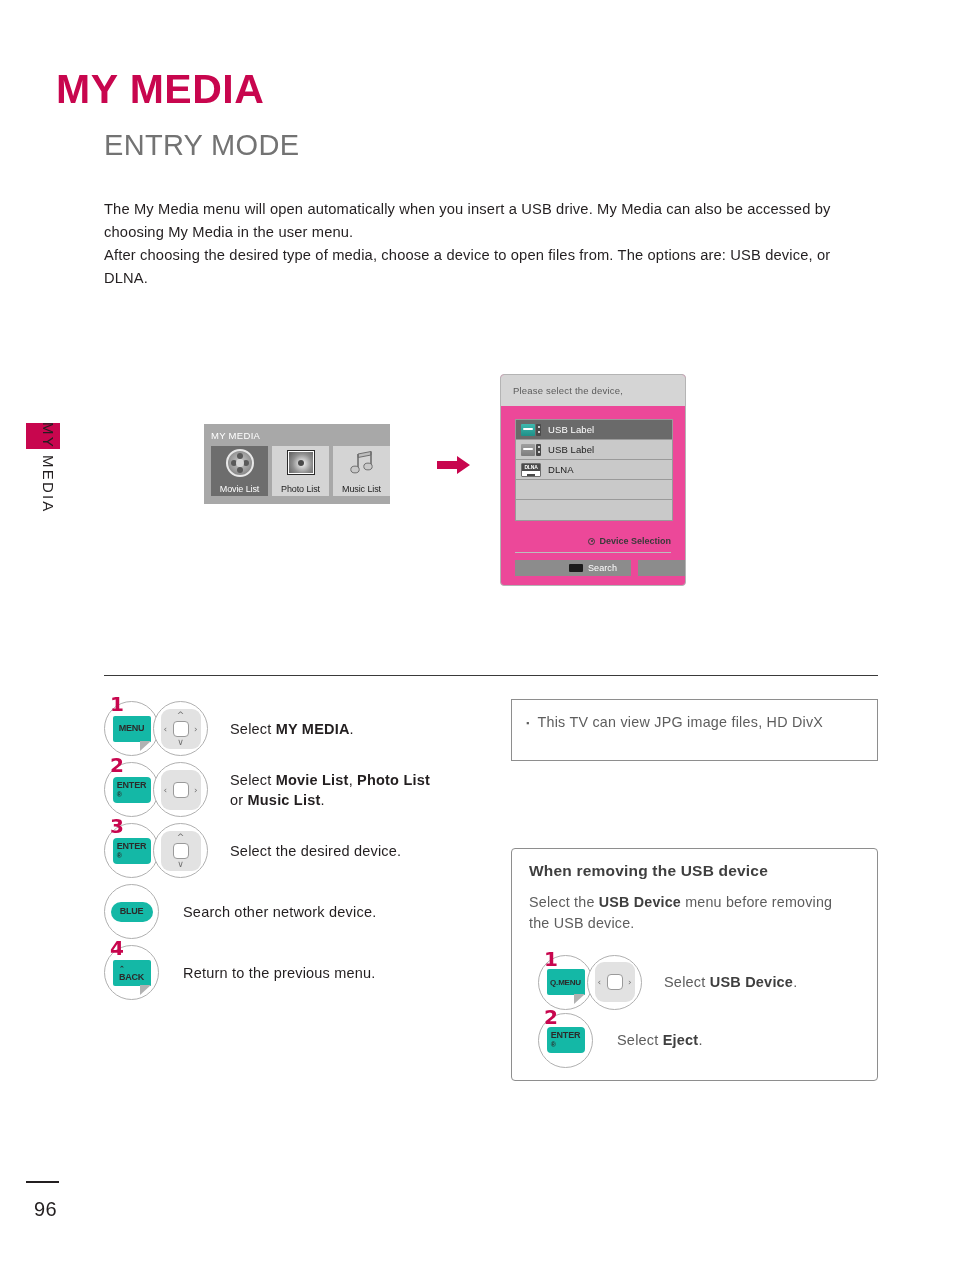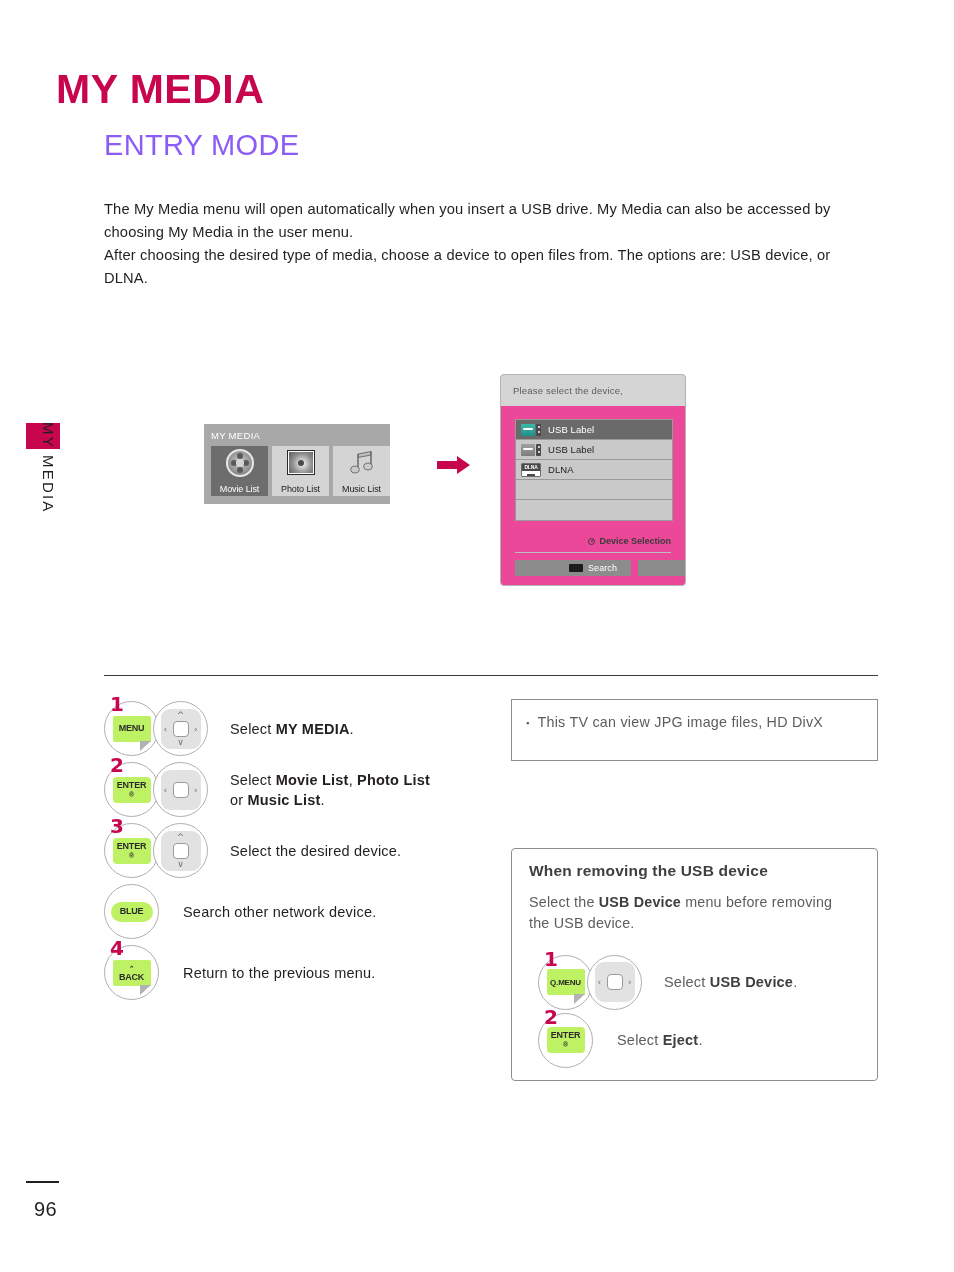--- a/index.html
+++ b/index.html
@@ -50,21 +50,21 @@
     color: #c8064e;
     letter-spacing: 0.5px;
     margin: 0;
   }
   .section-title {
     position: absolute;
     left: 104px;
     top: 129px;
     font-size: 29px;
     font-weight: 400;
-    color: #8b5cf6;
+    color: #737373;
     letter-spacing: 0.3px;
     margin: 0;
   }
 
   
   .intro {
     position: absolute;
     left: 104px;
     top: 198px;
     width: 760px;
@@ -352,27 +352,27 @@
     border: 1.6px solid #b0b0b0;
     display: flex; align-items: center; justify-content: center;
     flex: none; box-sizing: border-box;
     background: #ffffff;
     position: relative;
   }
   .btn-ring + .btn-ring { margin-left: -6px; }
 
   .key {
     width: 38px; height: 26px;
-    background: #bef264;
+    background: #14b8a6;
     display: flex; align-items: center; justify-content: center;
     font-size: 9px; font-weight: 700; color: #2b2b2b;
     letter-spacing: -0.2px;
     position: relative;
     line-height: 9px;
-    text-align: center;
+    text-align: left;
   }
   .key.folded {
     border-radius: 2px 2px 0 2px;
   }
   .key.folded::after {
     content: "";
     position: absolute;
     right: -0.5px; bottom: -9px;
     width: 0; height: 0;
     border-left: 11px solid #b2b2b2;

